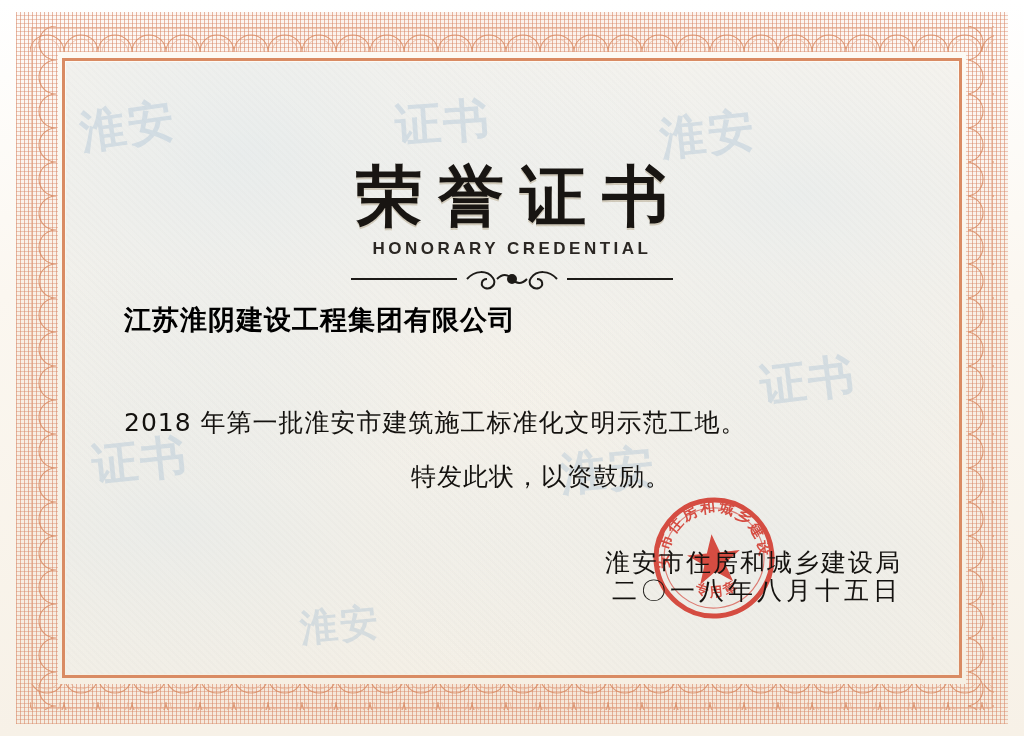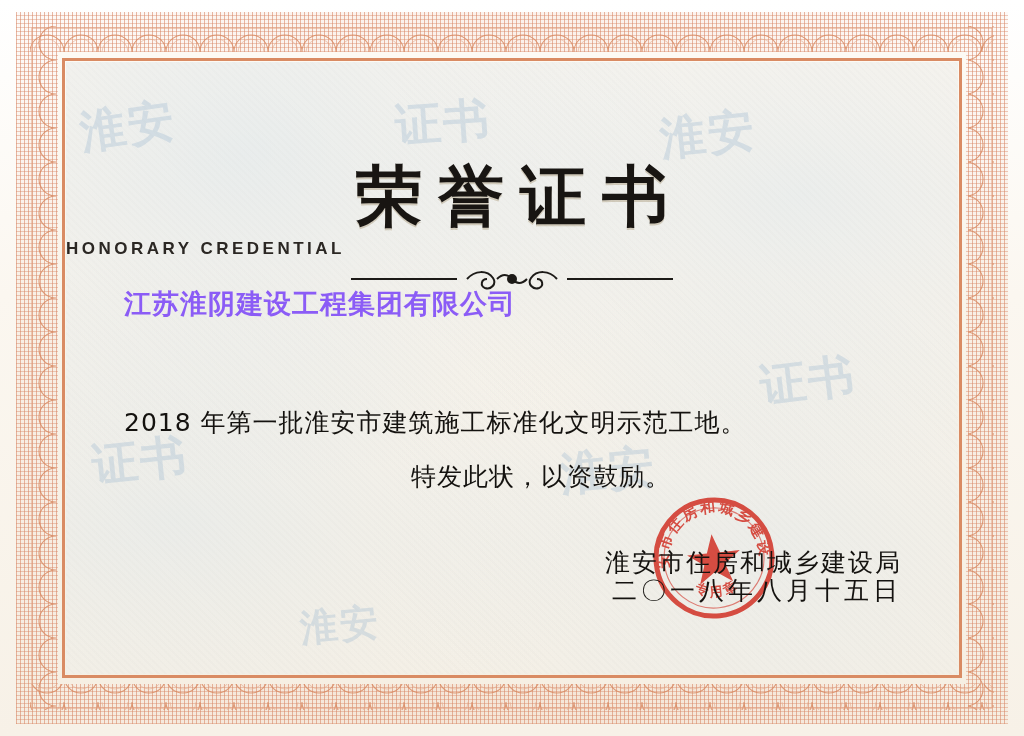--- a/index.html
+++ b/index.html
@@ -130,48 +130,48 @@
     letter-spacing: 16px;
     text-indent: 16px;
     color: #181512;
     text-shadow: 0 2px 0 rgba(120,90,40,0.25);
   }
 
   .title-en {
     position: absolute;
     top: 165px;
     left: 0; right: 0;
-    text-align: left;
+    text-align: center;
     font-family: "Liberation Sans", sans-serif;
     font-size: 17px;
     letter-spacing: 3.5px;
     color: #2b2723;
     font-weight: 600;
   }
 
   .divider {
     position: absolute;
     top: 188px;
     left: 0; right: 0;
     height: 34px;
     display: flex;
     align-items: center;
     justify-content: center;
   }
   .divider svg { display: block; }
 
   .org-name {
     position: absolute;
-    top: 212px;
+    top: 228px;
     left: 58px;
     font-family: "DejaVu Sans", sans-serif;
     font-weight: bold;
     font-size: 27px;
     letter-spacing: 1px;
-    color: #8b5cf6;
+    color: #000000;
   }
 
   .body-line {
     position: absolute;
     left: 58px;
     right: 50px;
     font-family: "DejaVu Sans", sans-serif;
     font-size: 25px;
     letter-spacing: 1px;
     color: #14120f;

